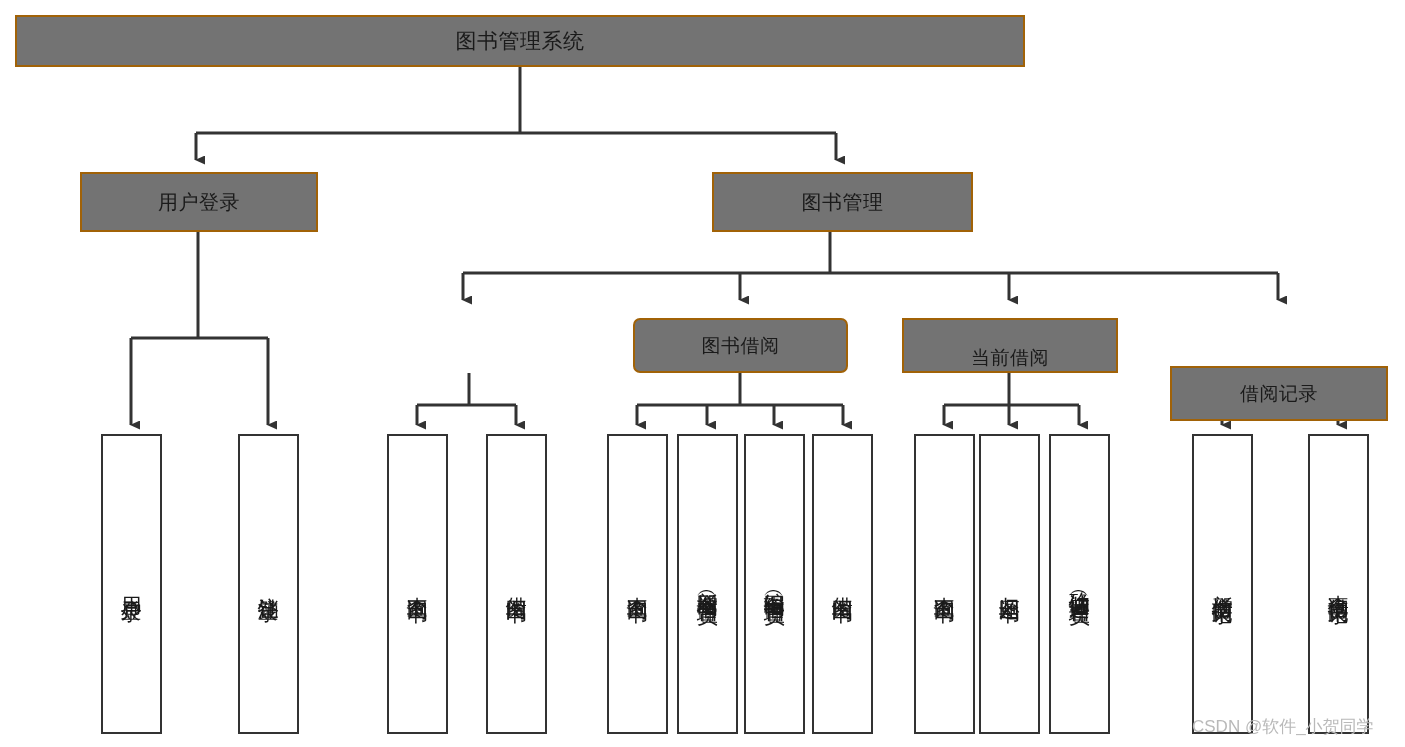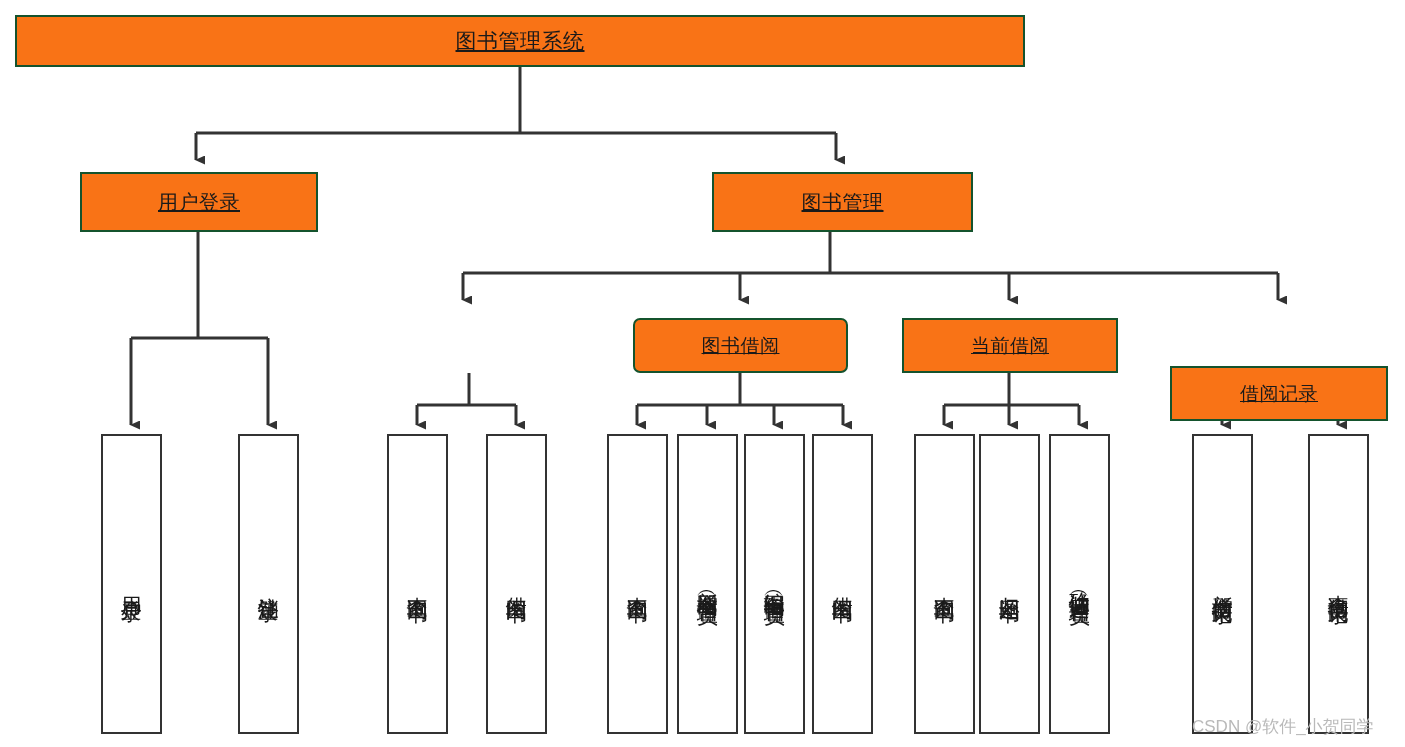--- a/index.html
+++ b/index.html
@@ -12,28 +12,27 @@
   }
   #canvas{position:relative;width:1405px;height:747px;}
 
   
   #links{position:absolute;left:0;top:0;width:1405px;height:747px;pointer-events:none;}
 
   
   .node{
     position:absolute;
     box-sizing:border-box;
-    background:#f97316;
-    border:2px solid #14532d;
+    background:#737373;
+    border:2px solid #a16207;
     display:flex;
     align-items:center;
     justify-content:center;
     color:#1a1a1a;
     letter-spacing:0.5px;
-    text-decoration:underline;
   }
   .node.root{font-size:21px;}
   .node.lvl1{font-size:20px;}
   .node.lvl2{font-size:19px;}
 
   
   .leaf{
     position:absolute;
     box-sizing:border-box;
     background:#ffffff;
@@ -124,21 +123,21 @@
   <div class="node lvl1" style="left:80px;top:172px;width:238px;height:60px;">
     <span>用户登录</span>
   </div>
   <div class="node lvl1" style="left:712px;top:172px;width:261px;height:60px;">
     <span>图书管理</span>
   </div>
 
   <div class="node lvl2" style="left:633px;top:318px;width:215px;height:55px;border-radius:7px;">
     <span>图书借阅</span>
   </div>
-  <div class="node lvl2" style="left:902px;top:318px;width:216px;height:55px;">
+  <div class="node lvl2" style="left:902px;top:318px;width:216px;height:55px;align-items:flex-end;">
     <span>当前借阅</span>
   </div>
   <div class="node lvl2" style="left:1170px;top:318px;width:218px;height:55px;margin-top:48px;">
     <span>借阅记录</span>
   </div>
 
   <div class="leaf" style="left:101px;top:434px;width:61px;height:300px;">
     <span class="vtext">用户登录</span>
   </div>
   <div class="leaf" style="left:238px;top:434px;width:61px;height:300px;">

